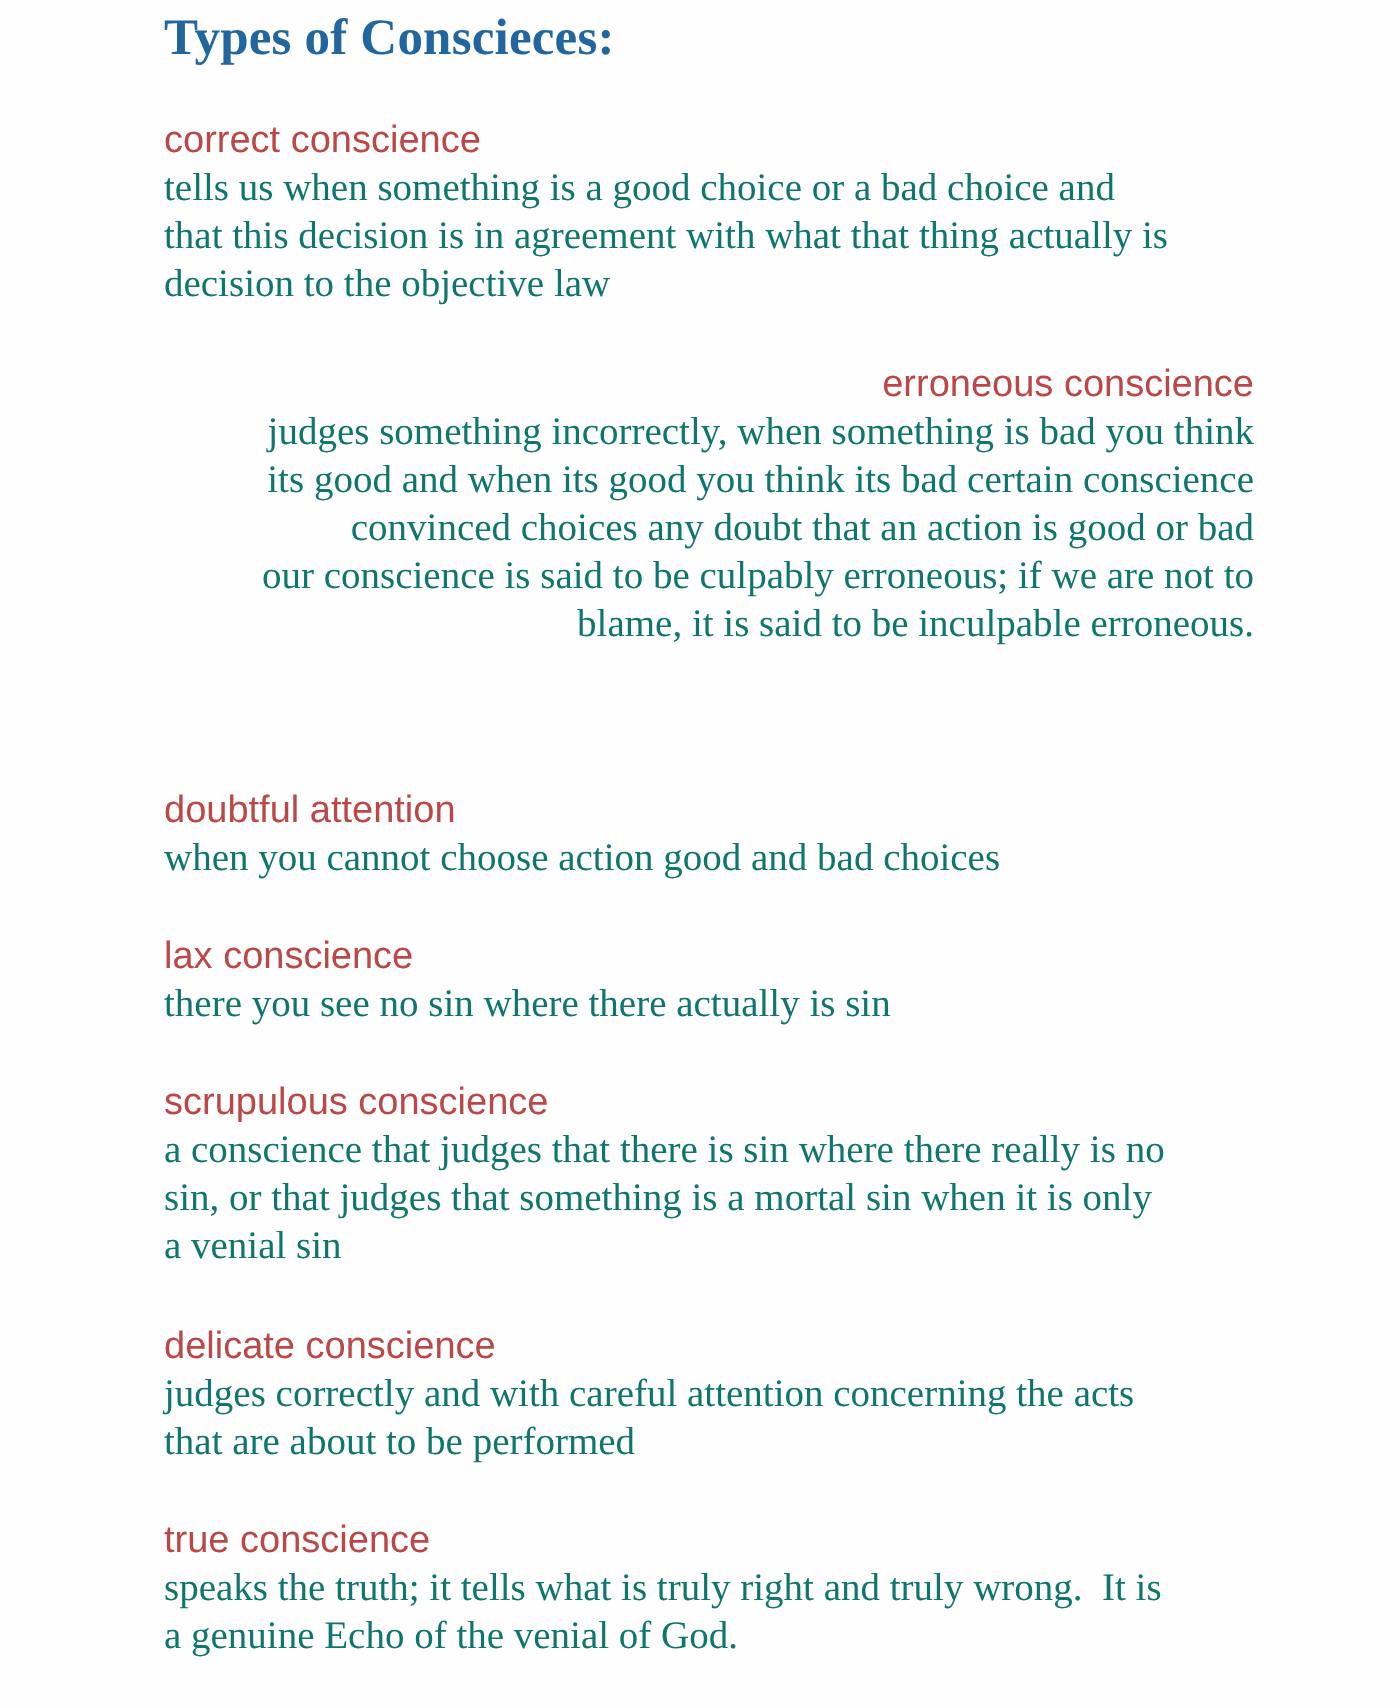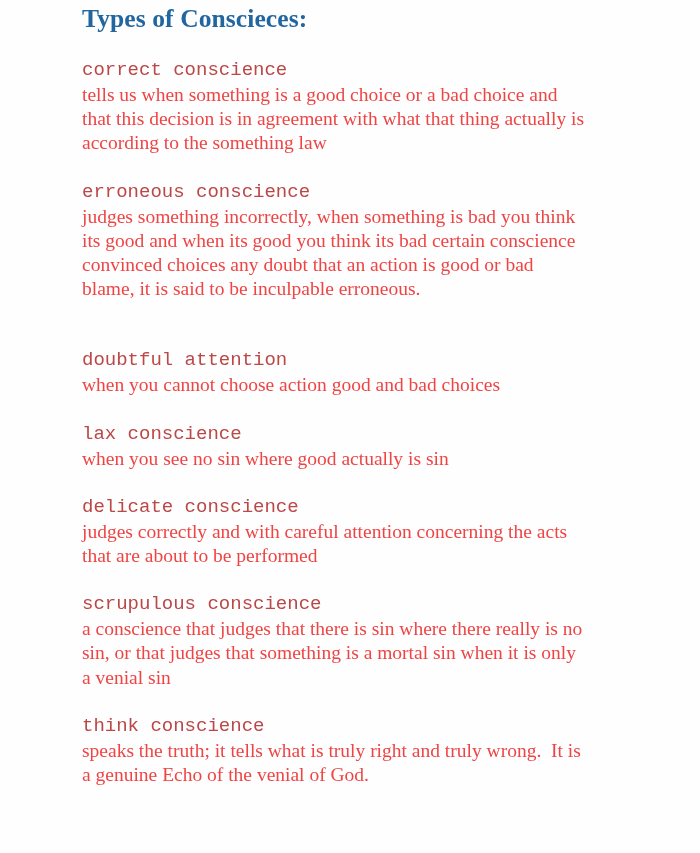--- a/index.html
+++ b/index.html
@@ -45,36 +45,37 @@
 
   .sections {
     margin-top: 24px;
   }
 
   .section {
     margin: 0 0 24px 0;
   }
 
   .section.extra-gap-after {
-    margin-bottom: 47px;
+    margin-bottom: 67px;
+    text-align: right;
   }
 
   .section-term {
     color: #bb4747;
-    font-family: Liberation Mono, monospace;
+    font-family: Liberation Sans, sans-serif;
     font-size: 19px;
     line-height: 25px;
     font-weight: normal;
     margin: 0;
     padding: 0;
     white-space: nowrap;
   }
 
   .section-lines {
-    color: #ef4444;
+    color: #0f766e;
     font-family: "Liberation Serif", "DejaVu Serif", serif;
     font-size: 19.5px;
     line-height: 24.2px;
     margin: 0;
     padding: 0;
   }
 
   .line {
     display: block;
     white-space: pre;
@@ -87,61 +88,62 @@
   <div class="doc-body">
 
     <h1 class="doc-title">Types of Conscieces:</h1>
 
     <div class="sections">
         <div class="section">
           <div class="section-term">correct conscience</div>
           <div class="section-lines">
             <span class="line">tells us when something is a good choice or a bad choice and</span>
             <span class="line">that this decision is in agreement with what that thing actually is</span>
-            <span class="line">according to the something law</span>
+            <span class="line">decision to the objective law</span>
           </div>
         </div>
         <div class="section extra-gap-after">
           <div class="section-term">erroneous conscience</div>
           <div class="section-lines">
             <span class="line">judges something incorrectly, when something is bad you think</span>
             <span class="line">its good and when its good you think its bad certain conscience</span>
             <span class="line">convinced choices any doubt that an action is good or bad</span>
+            <span class="line">our conscience is said to be culpably erroneous; if we are not to</span>
             <span class="line">blame, it is said to be inculpable erroneous.</span>
           </div>
         </div>
         <div class="section">
           <div class="section-term">doubtful attention</div>
           <div class="section-lines">
             <span class="line">when you cannot choose action good and bad choices</span>
           </div>
         </div>
         <div class="section">
           <div class="section-term">lax conscience</div>
           <div class="section-lines">
-            <span class="line">when you see no sin where good actually is sin</span>
-          </div>
-        </div>
-        <div class="section">
-          <div class="section-term">delicate conscience</div>
-          <div class="section-lines">
-            <span class="line">judges correctly and with careful attention concerning the acts</span>
-            <span class="line">that are about to be performed</span>
+            <span class="line">there you see no sin where there actually is sin</span>
           </div>
         </div>
         <div class="section">
           <div class="section-term">scrupulous conscience</div>
           <div class="section-lines">
             <span class="line">a conscience that judges that there is sin where there really is no</span>
             <span class="line">sin, or that judges that something is a mortal sin when it is only</span>
             <span class="line">a venial sin</span>
           </div>
         </div>
         <div class="section">
-          <div class="section-term">think conscience</div>
+          <div class="section-term">delicate conscience</div>
+          <div class="section-lines">
+            <span class="line">judges correctly and with careful attention concerning the acts</span>
+            <span class="line">that are about to be performed</span>
+          </div>
+        </div>
+        <div class="section">
+          <div class="section-term">true conscience</div>
           <div class="section-lines">
             <span class="line">speaks the truth; it tells what is truly right and truly wrong.  It is</span>
             <span class="line">a genuine Echo of the venial of God.</span>
           </div>
         </div>
       </div>
 
   </div>
 </div>
 

